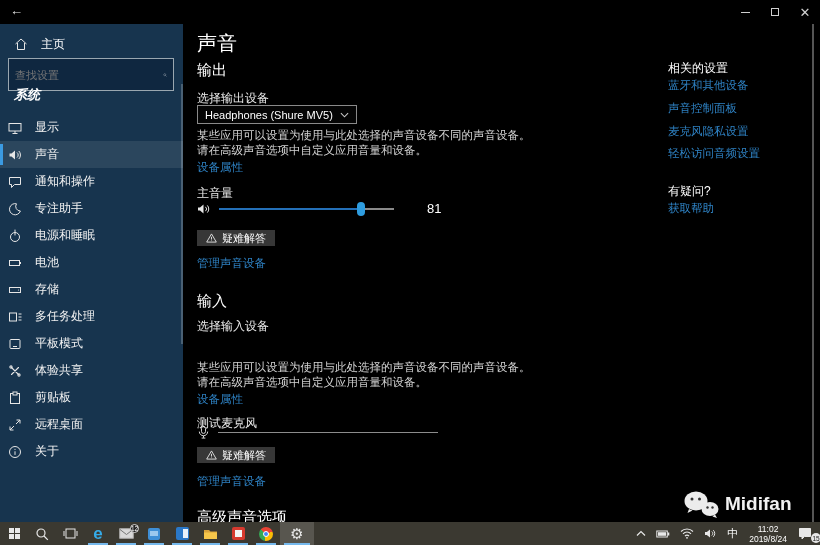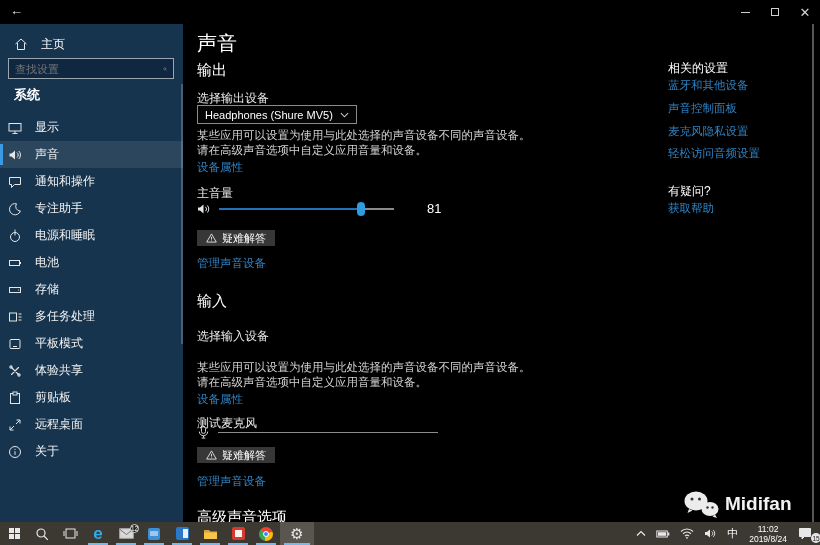--- a/index.html
+++ b/index.html
@@ -12,24 +12,24 @@
   #app-title { position:absolute; left:34px; top:5px; font-size:12px; color:#fff;margin-top:39px; }
   .wbtn { position:absolute; top:0; width:30px; height:24px; display:flex; align-items:center; justify-content:center; color:#cfcfcf; }
   #btn-min { right:60px; } #btn-max { right:30px; } #btn-close { right:0; font-size:13px; }
   #btn-min i { display:block; width:9px; height:1px; background:#cfcfcf; }
   #btn-max i { display:block; width:8px; height:8px; border:1px solid #cfcfcf; }
 
   
   #sidebar { position:absolute; top:24px; left:0; width:183px; height:498px; background:#17344e; }
   #sidebar .sb-scroll { position:absolute; right:0; top:60px; width:2px; height:260px; background:rgba(255,255,255,.22); }
   #home-row { position:absolute; top:8px; left:0; width:100%; height:24px; display:flex; align-items:center; padding-left:14px; gap:13px; font-size:12px; }
-  #search-box { position:absolute; top:34px; left:8px; width:166px; height:21px; background:#0f2740; border:1px solid #9aa7b0; display:flex; align-items:center; }
+  #search-box { position:absolute; top:34px; left:8px; width:166px; height:33px; background:#0f2740; border:1px solid #9aa7b0; display:flex; align-items:center; }
   #search-box input { flex:1; background:transparent; border:none; outline:none; color:#cfd6dc; font-size:11px; padding:0 6px; font-family:inherit; }
   #search-box svg { margin-right:6px; }
-  #sb-section { position:absolute; top:62px; left:14px; font-size:13px; font-weight:bold; }
+  #sb-section { position:absolute; top:62px; left:14px; font-size:13px; font-weight:bold;font-style:italic; }
   #nav { position:absolute; top:90px; left:0; width:100%; }
   .nav-item { position:relative; height:27px; display:flex; align-items:center; padding-left:8px; gap:13px; font-size:12px; color:#f2f2f2; cursor:default; }
   .nav-item.selected { background:rgba(255,255,255,.09); }
   .nav-item.selected::before { content:""; position:absolute; left:0; top:3px; bottom:3px; width:3px; background:#3b9ae1; }
   .nav-item svg { flex:0 0 14px; }
 
   
   #content { position:absolute; top:24px; left:183px; width:637px; height:498px; background:#000; }
   #content .scrollbar { position:absolute; right:6px; top:0; width:2px; height:498px; background:#555; }
   .h-page { position:absolute; left:14px; top:6px; font-size:20px; font-weight:500; }
@@ -238,21 +238,21 @@
     <svg width="11" height="10" viewBox="0 0 12 11" fill="none" stroke="#e6e6e6" stroke-width="1">
         <path d="M6 1l5.3 9H.7z"></path>
         <path d="M6 4.2v3"></path>
         <circle cx="6" cy="8.6" r="0.5" fill="#e6e6e6" stroke="none"></circle>
       </svg>
     <span>疑难解答</span>
   </div>
   <div class="link" style="top:232px">管理声音设备</div>
 
   <div class="h-sec" style="top:268px">输入</div>
-  <div class="lbl" style="top:304px">选择输入设备</div>
+  <div class="lbl" style="top:294px">选择输入设备</div>
   <div class="desc" style="top:336px">
     <div>某些应用可以设置为使用与此处选择的声音设备不同的声音设备。</div>
     <div>请在高级声音选项中自定义应用音量和设备。</div>
   </div>
   <div class="link" style="top:368px">设备属性</div>
   <div class="lbl" style="top:391px">测试麦克风</div>
   <div class="mic-row" style="top:401px">
     <svg width="13" height="15" viewBox="0 0 14 15" fill="none" stroke="#e6e6e6" stroke-width="1">
         <rect x="4.8" y="1" width="4.4" height="7.5" rx="2.2"></rect>
         <path d="M2.5 6.5a4.5 4.5 0 0 0 9 0M7 11v2.2M5 13.5h4"></path>

